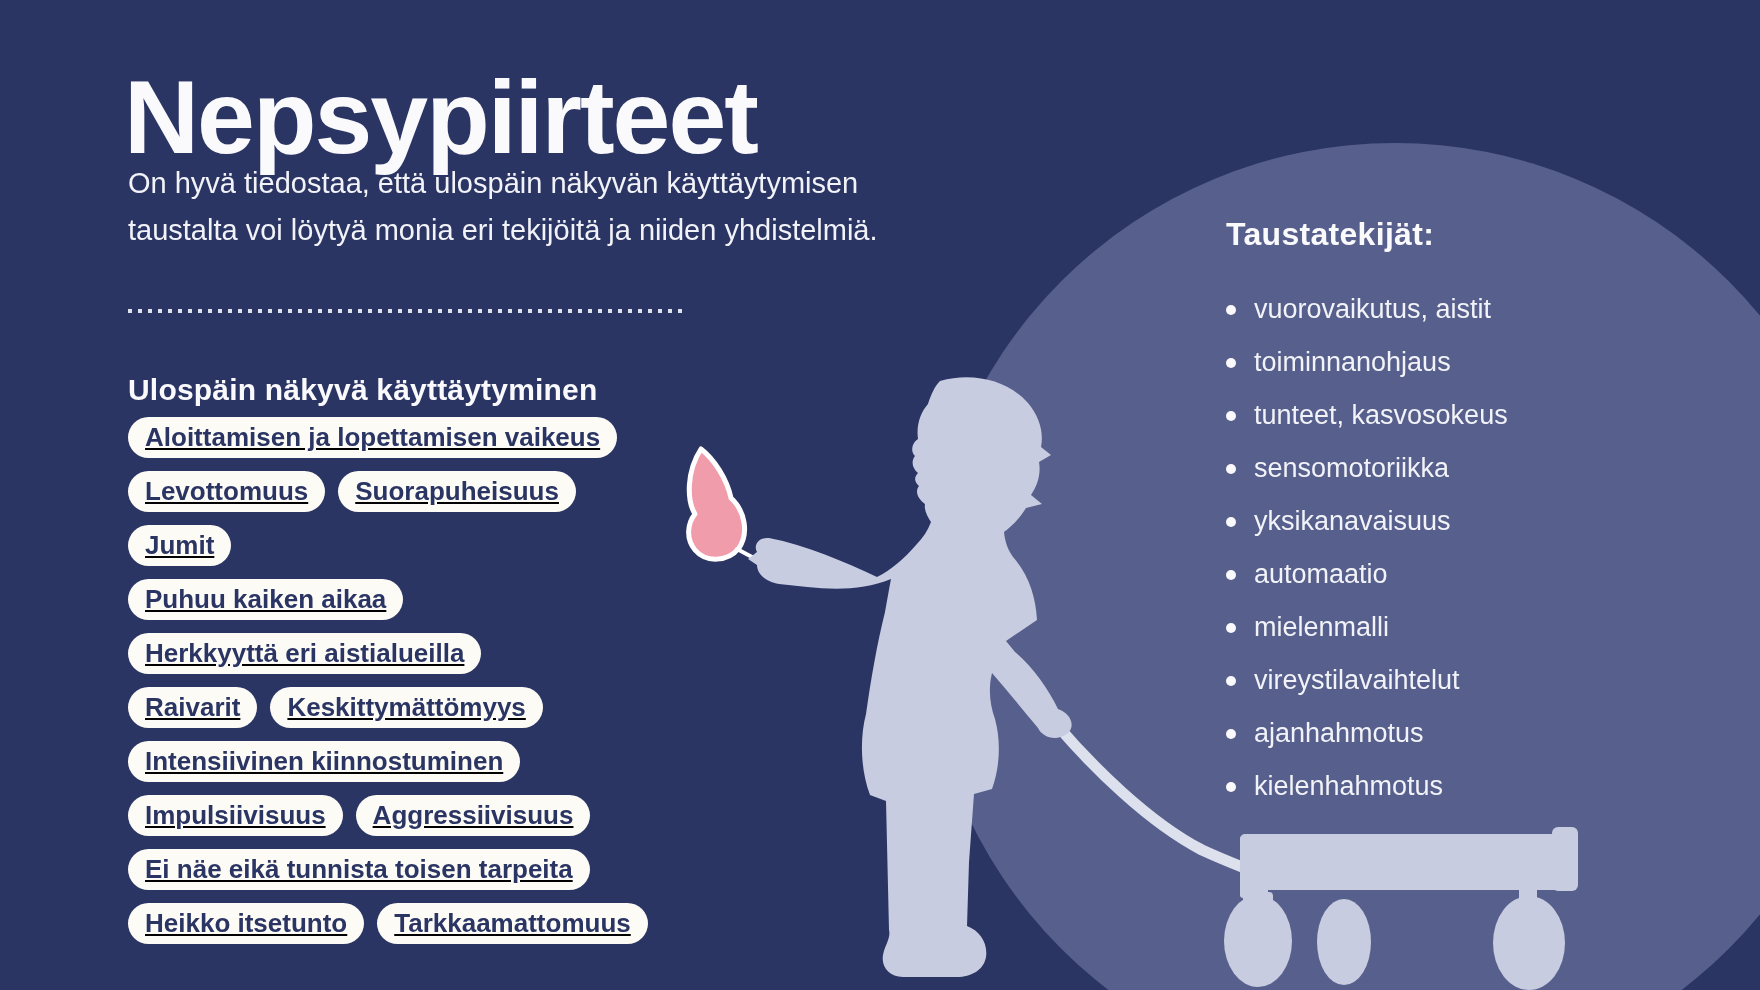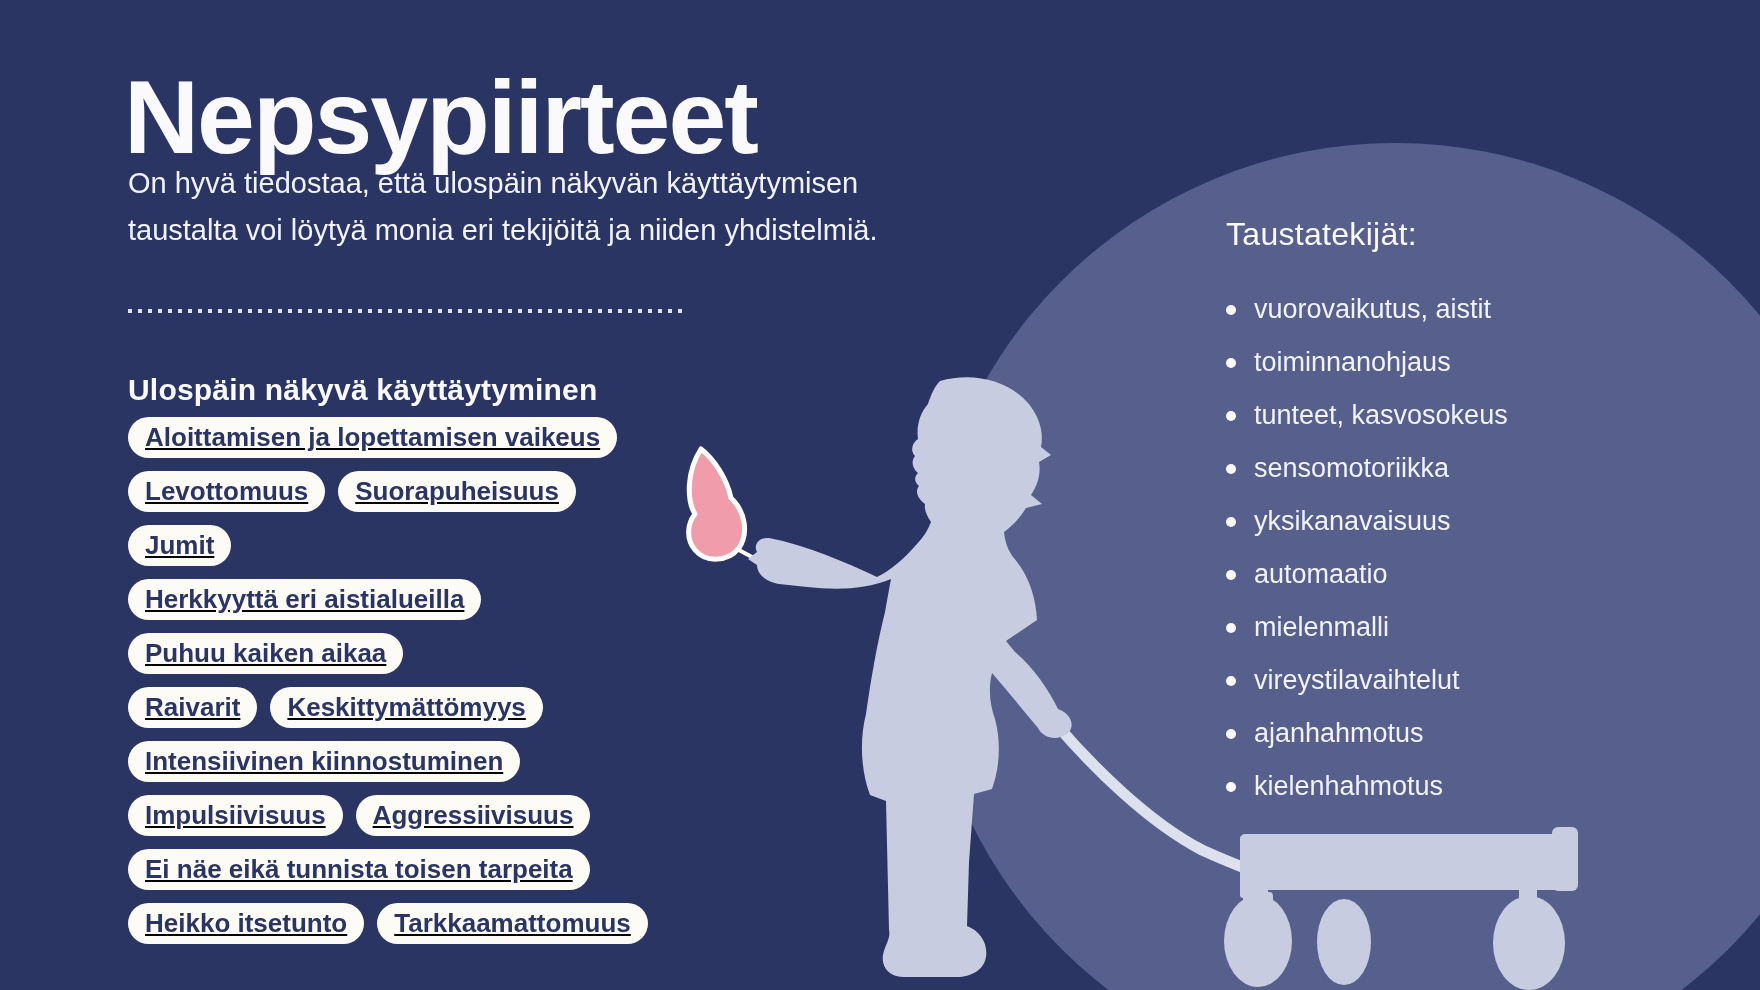--- a/index.html
+++ b/index.html
@@ -42,21 +42,21 @@
     font-size:30px;font-weight:800;color:#FAFAFC;letter-spacing:0.2px;
   }
   .pills{position:absolute;left:128px;top:417px;z-index:3;width:620px;}
   .pill-row{display:flex;gap:13px;margin-bottom:13px;text-decoration:underline;}
   .pill{
     display:inline-flex;align-items:center;height:41px;padding:0 17px;
     background:var(--color-pill_bg);color:var(--color-pill_text);
     border-radius:21px;font-size:26px;font-weight:700;white-space:nowrap;
   }
   .factors{position:absolute;left:1226px;top:216px;z-index:3;width:440px;}
-  .factors-heading{font-size:32px;font-weight:400;color:#FAFAFC;letter-spacing:0.3px;}
+  .factors-heading{font-size:32px;font-weight:700;color:#FAFAFC;letter-spacing:0.3px;}
   .factors-list{list-style:none;margin:30px 0 0 0;padding:0;}
   .factors-list li{display:flex;align-items:center;height:53px;font-size:27px;font-weight:500;color:var(--color-text);}
   .factors-list .dot{width:10px;height:10px;border-radius:50%;background:#FAFAFC;margin-right:18px;flex:0 0 auto;}
 </style>
 </head>
 <body>
 
 <div class="poster">
 
   <div class="bg-circle"></div>
@@ -168,24 +168,24 @@
         <span class="pill">Aloittamisen ja lopettamisen vaikeus</span>
       </div>
       <div class="pill-row">
         <span class="pill">Levottomuus</span>
         <span class="pill">Suorapuheisuus</span>
       </div>
       <div class="pill-row">
         <span class="pill">Jumit</span>
       </div>
       <div class="pill-row">
+        <span class="pill">Puhuu kaiken aikaa</span>
+      </div>
+      <div class="pill-row">
         <span class="pill">Herkkyyttä eri aistialueilla</span>
-      </div>
-      <div class="pill-row">
-        <span class="pill">Puhuu kaiken aikaa</span>
       </div>
       <div class="pill-row">
         <span class="pill">Raivarit</span>
         <span class="pill">Keskittymättömyys</span>
       </div>
       <div class="pill-row">
         <span class="pill">Intensiivinen kiinnostuminen</span>
       </div>
       <div class="pill-row">
         <span class="pill">Impulsiivisuus</span>

